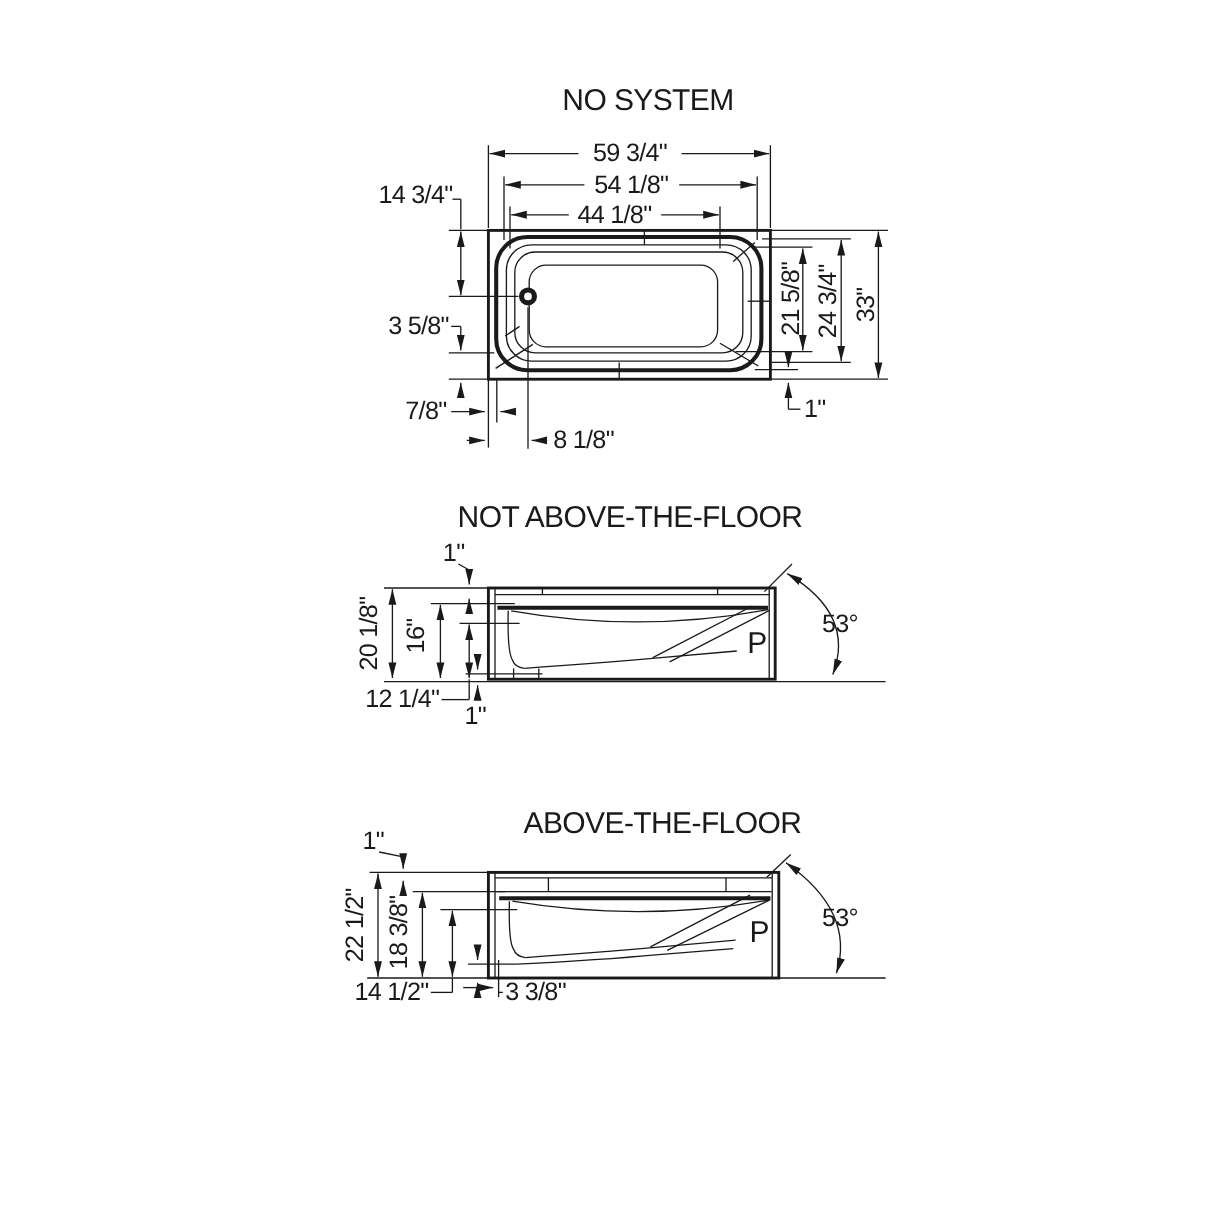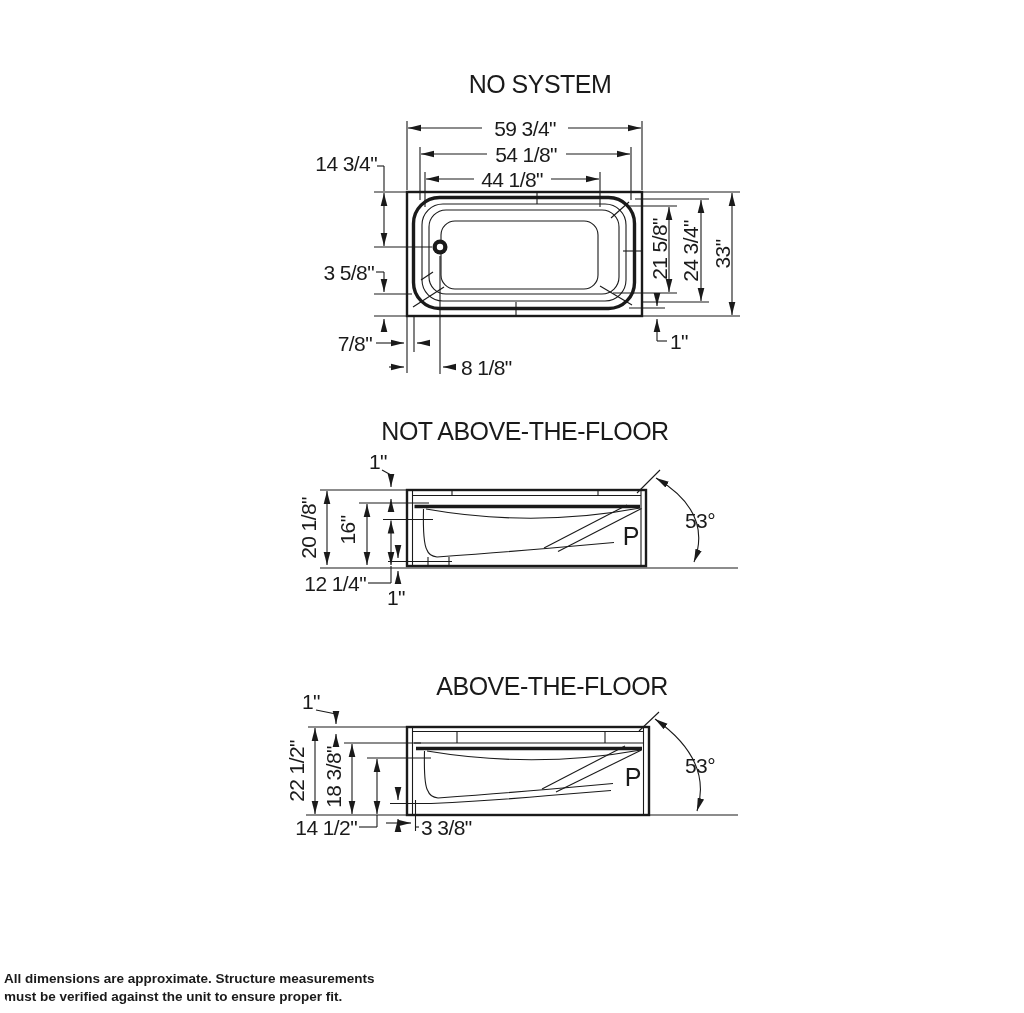--- a/index.html
+++ b/index.html
@@ -246,17 +246,13 @@
       <text class="dim" x="421" y="827" text-anchor="start">3 3/8"</text>
     </g>
     <g>
       <line class="ln" x1="639" y1="731" x2="659" y2="712"></line>
       <path class="ln" d="M655,719 Q713,760 697,811" marker-start="url(#ah)" marker-end="url(#ah)"></path>
       <text class="dim" x="700" y="765" text-anchor="middle">53°</text>
     </g>
   </g>
 </svg>
 
-<div id="footnote">
-  <div>All dimensions are approximate. Structure measurements</div>
-  <div>must be verified against the unit to ensure proper fit.</div>
 </div>
-</div>
 
 </body></html>

